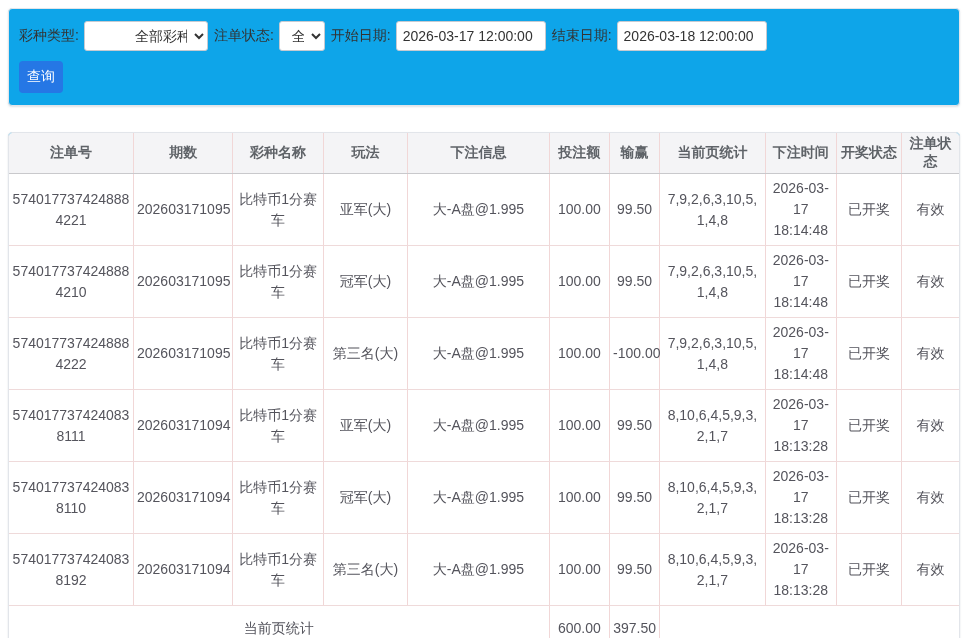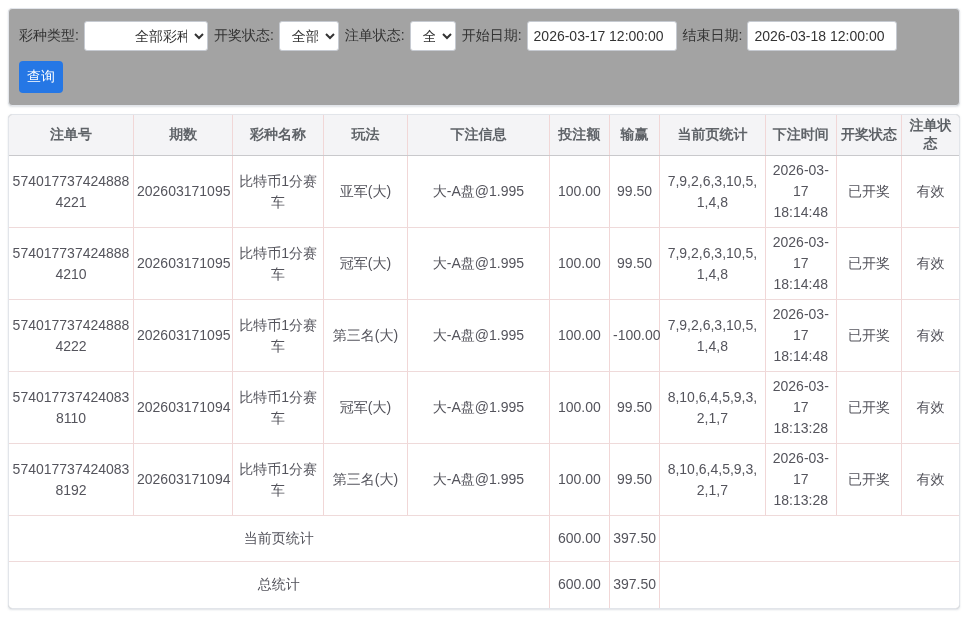--- a/index.html
+++ b/index.html
@@ -2,23 +2,23 @@
 <html><head>
 <meta charset="utf-8">
 <style>
   * { margin: 0; padding: 0; box-sizing: border-box; }
   html, body { width: 968px; background: #fff; font-family: "Liberation Sans", sans-serif; }
   body { padding: 8px; color: #333; }
 
   .panel {
     border: 1px solid #e2e5ea;
     border-radius: 4px;
-    background: #a3a3a3;
+    background: #0ea5e9;
     box-shadow: 0 1px 2px rgba(160,168,180,0.35);
-    margin-bottom: 8px;
+    margin-bottom: 26px;
   }
 
   
   .filter-panel { padding: 12px 10px 12px 10px; }
   .filter-row { display: flex; align-items: center; flex-wrap: nowrap; }
   .filter-item { display: flex; align-items: center; margin-right: 6px; }
   .filter-label { font-size: 14px; color: #333; margin-right: 5px; white-space: nowrap; }
   select {
     height: 30px; border: 1px solid #c6cad1; border-radius: 3px;
     background: #fff; font-size: 14px; color: #333; padding: 0 4px 0 8px;
@@ -61,26 +61,20 @@
 </style>
 </head>
 <body>
 
 <div class="panel filter-panel">
   <div class="filter-row">
     <div class="filter-item">
       <span class="filter-label">彩种类型:</span>
       <select class="sel-lottery">
         <option>全部彩种</option>
-      </select>
-    </div>
-    <div class="filter-item">
-      <span class="filter-label">开奖状态:</span>
-      <select class="sel-draw">
-        <option>全部</option>
       </select>
     </div>
     <div class="filter-item">
       <span class="filter-label">注单状态:</span>
       <select class="sel-order">
         <option>全部</option>
       </select>
     </div>
     <div class="filter-item">
       <span class="filter-label">开始日期:</span>
@@ -158,20 +152,33 @@
         <td>第三名(大)</td>
         <td>大-A盘@1.995</td>
         <td>100.00</td>
         <td>-100.00</td>
         <td class="brk">7,9,2,6,3,10,5,1,4,8</td>
         <td>2026-03-17 18:14:48</td>
         <td>已开奖</td>
         <td>有效</td>
       </tr>
       <tr class="data-row">
+        <td class="brk">5740177374240838111</td>
+        <td>202603171094</td>
+        <td>比特币1分赛车</td>
+        <td>亚军(大)</td>
+        <td>大-A盘@1.995</td>
+        <td>100.00</td>
+        <td>99.50</td>
+        <td class="brk">8,10,6,4,5,9,3,2,1,7</td>
+        <td>2026-03-17 18:13:28</td>
+        <td>已开奖</td>
+        <td>有效</td>
+      </tr>
+      <tr class="data-row">
         <td class="brk">5740177374240838110</td>
         <td>202603171094</td>
         <td>比特币1分赛车</td>
         <td>冠军(大)</td>
         <td>大-A盘@1.995</td>
         <td>100.00</td>
         <td>99.50</td>
         <td class="brk">8,10,6,4,5,9,3,2,1,7</td>
         <td>2026-03-17 18:13:28</td>
         <td>已开奖</td>

